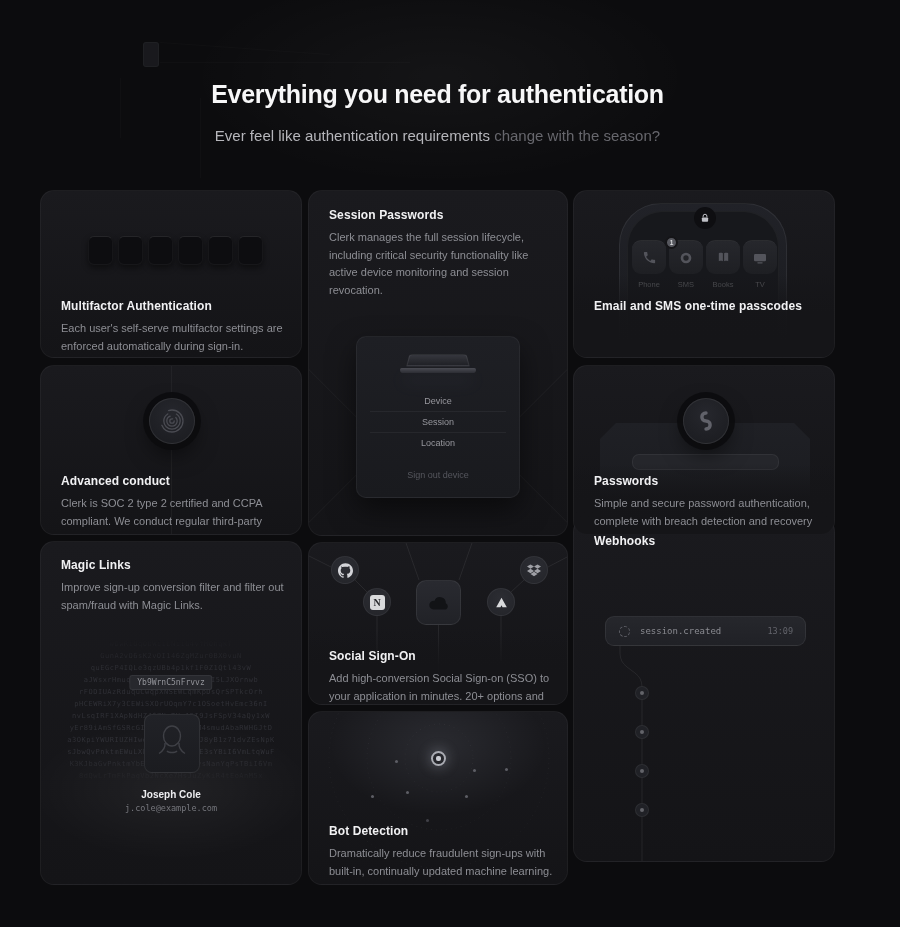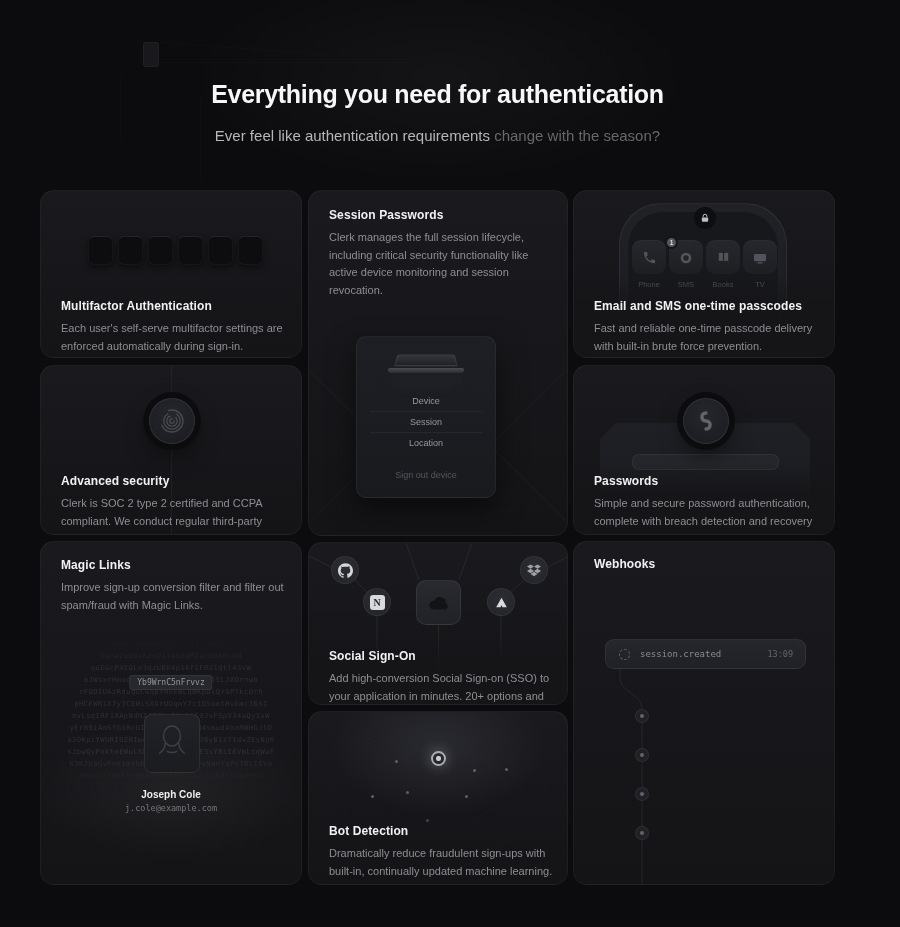--- a/index.html
+++ b/index.html
@@ -30,36 +30,36 @@
     background:linear-gradient(180deg,#1a1a1e 0%,#141417 100%);
     border:1px solid rgba(255,255,255,0.045);}
   .c-mfa{left:40px;top:190px;width:262px;height:168px}
   .c-session{left:308px;top:190px;width:260px;height:346px}
   .c-email{left:573px;top:190px;width:262px;height:168px}
   .c-adv{left:40px;top:365px;width:262px;height:170px}
   .c-pass{left:573px;top:365px;width:262px;height:170px}
   .c-magic{left:40px;top:541px;width:262px;height:344px}
   .c-social{left:308px;top:542px;width:260px;height:163px}
   .c-bot{left:308px;top:711px;width:260px;height:174px}
-  .c-hooks{left:573px;top:541px;width:262px;height:344px}
+  .c-hooks{left:573px;top:518px;width:262px;height:344px}
   .tb{position:absolute;left:20px;right:13px;z-index:6;}
   .tb h3{font-size:12px;font-weight:700;color:#f1f1f3;margin-bottom:7px;letter-spacing:.1px;}
   .tb p{font-size:11px;line-height:1.6;color:#8d8e94;}
   .tb-mfa{top:108px}.tb-session{top:17px}.tb-email{top:108px}.tb-adv{top:108px}
   .tb-pass{top:108px}.tb-magic{top:16px}.tb-social{top:106px}.tb-bot{top:112px}.tb-hooks{top:15px}
   .fade{position:absolute;left:0;right:0;z-index:5;pointer-events:none;
     background:linear-gradient(to bottom, rgba(21,21,24,0) 0%, rgba(21,21,24,0.92) 45%, #151518 80%);}
   
   .otp-row{position:absolute;left:47px;top:45px;display:flex;gap:5px;}
   .otp{width:25px;height:29px;border-radius:6px;background:#0d0d10;
     border:1px solid rgba(255,255,255,0.045);border-top-color:rgba(255,255,255,0.1);
     box-shadow:0 3px 6px rgba(0,0,0,0.45);}
   
   .chev{position:absolute;width:130px;height:130px;border:1px solid rgba(255,255,255,0.03);transform:rotate(45deg);}
-  .panel{position:absolute;left:47px;top:145px;width:140px;height:162px;border-radius:10px;
+  .panel{position:absolute;left:47px;top:145px;width:164px;height:162px;border-radius:10px;
     background:linear-gradient(180deg,#1e1f24,#191a1e);
     border:1px solid rgba(255,255,255,0.05);box-shadow:0 12px 28px rgba(0,0,0,0.5);}
   .lap{position:absolute;left:0;right:0;top:16px;display:flex;flex-direction:column;align-items:center;}
   .lap-screen{width:60px;height:14px;background:linear-gradient(#35363d,#202126);
     border-radius:3px 3px 1px 1px;transform:perspective(70px) rotateX(32deg);
     border:1px solid rgba(255,255,255,0.08);}
   .lap-base{width:76px;height:5px;margin-top:1px;border-radius:2px 2px 4px 4px;
     background:linear-gradient(#4a4b53,#2c2d33);
     box-shadow:0 10px 18px rgba(190,200,255,0.08);}
   .srow{position:absolute;left:0;right:0;text-align:center;font-size:9px;color:#97979d;}
@@ -237,36 +237,35 @@
           <rect x="8" y="18.5" width="8" height="1.6" rx="0.8"></rect>
         </svg>
     </div>
     <div class="tlabel l1">Phone</div>
     <div class="tlabel l2">SMS</div>
     <div class="tlabel l3">Books</div>
     <div class="tlabel l4">TV</div>
     <div class="fade" style="top:84px;height:84px"></div>
     <div class="tb tb-email">
       <h3>Email and SMS one-time passcodes</h3>
-      <p>Fast and reliable one-time passcode delivery with built-in brute force prevention.</p>
     </div>
   </div>
 
   <div class="card c-adv">
     <div class="vline"></div>
     <div class="bigc">
       <svg width="26" height="26" viewBox="0 0 26 26" fill="none" stroke="#4a4b52" stroke-width="1.3" stroke-linecap="round">
         <circle cx="13" cy="13" r="2.2" stroke-dasharray="10 4"></circle>
         <circle cx="13" cy="13" r="5.2" stroke-dasharray="22 6"></circle>
         <circle cx="13" cy="13" r="8.2" stroke-dasharray="34 9"></circle>
         <circle cx="13" cy="13" r="11" stroke-dasharray="30 18"></circle>
       </svg>
     </div>
     <div class="tb tb-adv">
-      <h3>Advanced security</h3>
+      <h3>Advanced conduct</h3>
       <p>Clerk is SOC 2 type 2 certified and CCPA compliant. We conduct regular third-party audits and penetration tests.</p>
     </div>
   </div>
 
   <div class="card c-pass">
     <div class="kpanel"></div>
     <div class="kinput"></div>
     <div class="bigc" style="left:109px">
       <svg width="20" height="22" viewBox="0 0 20 22" fill="none" stroke="#61626a" stroke-width="3.4" stroke-linecap="round">
         <path d="M10 3 C4.5 3 4.5 11 10 11 C15.5 11 15.5 19 10 19"></path>

